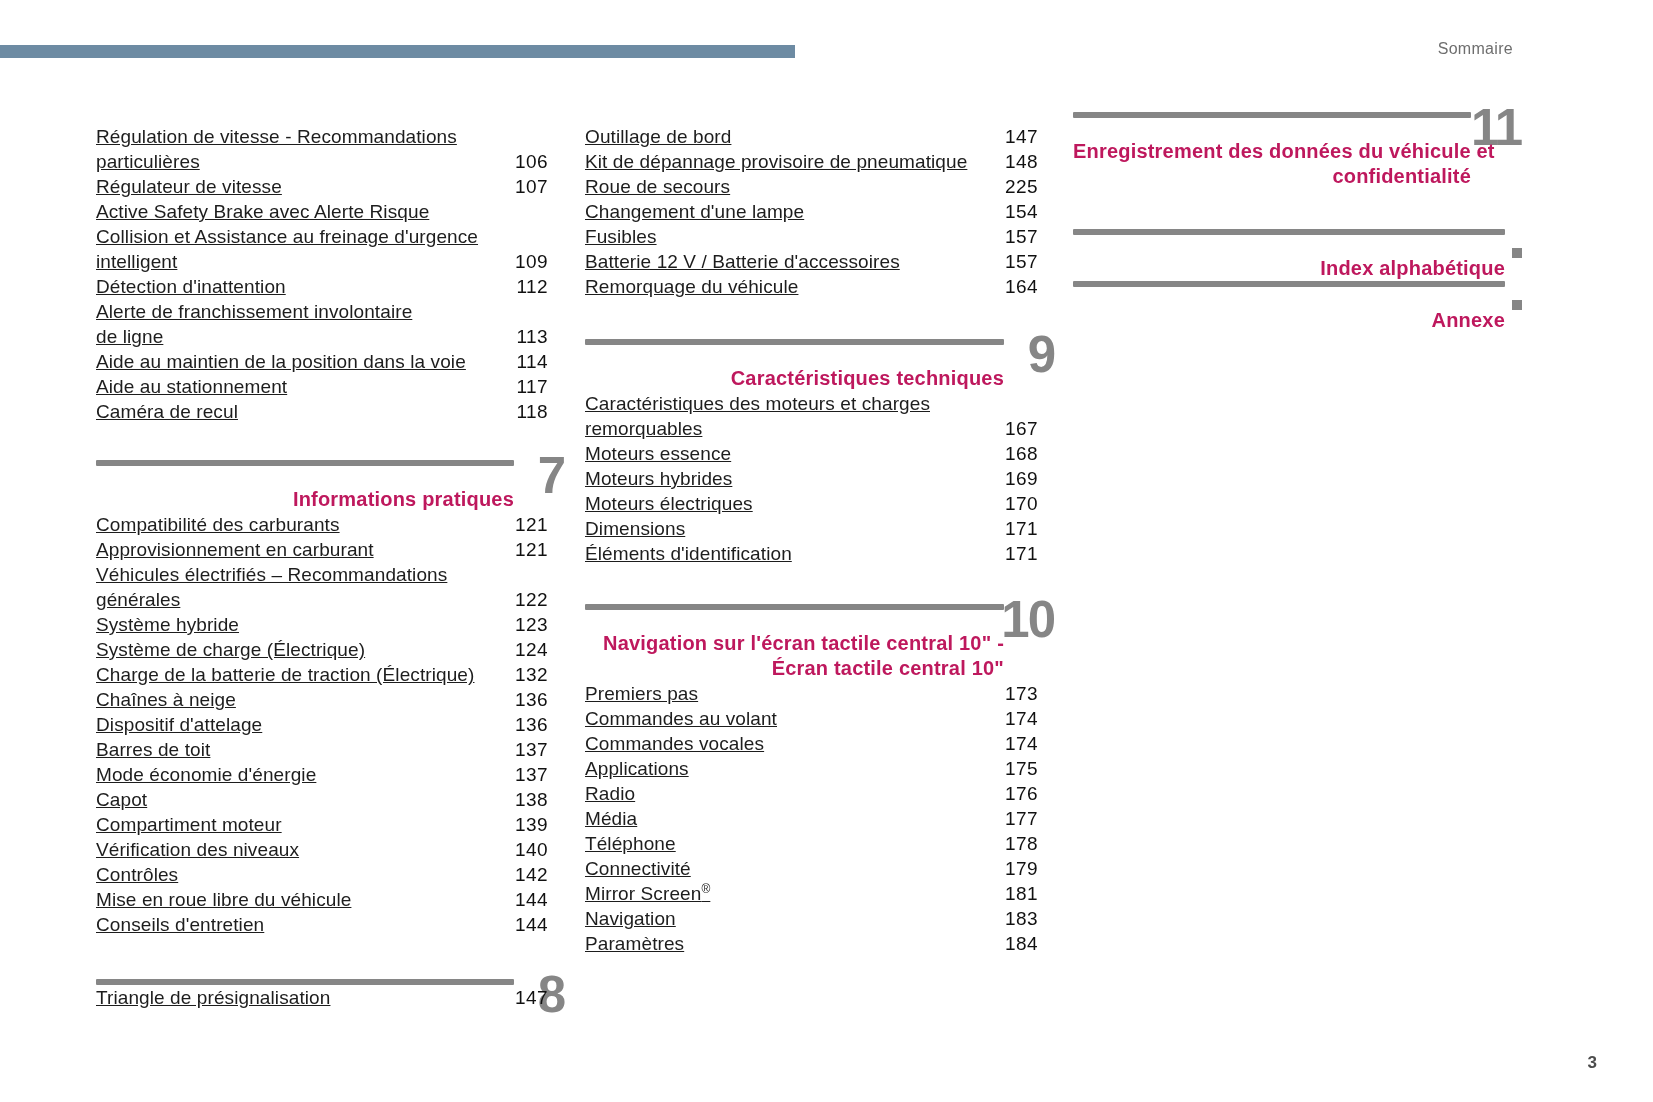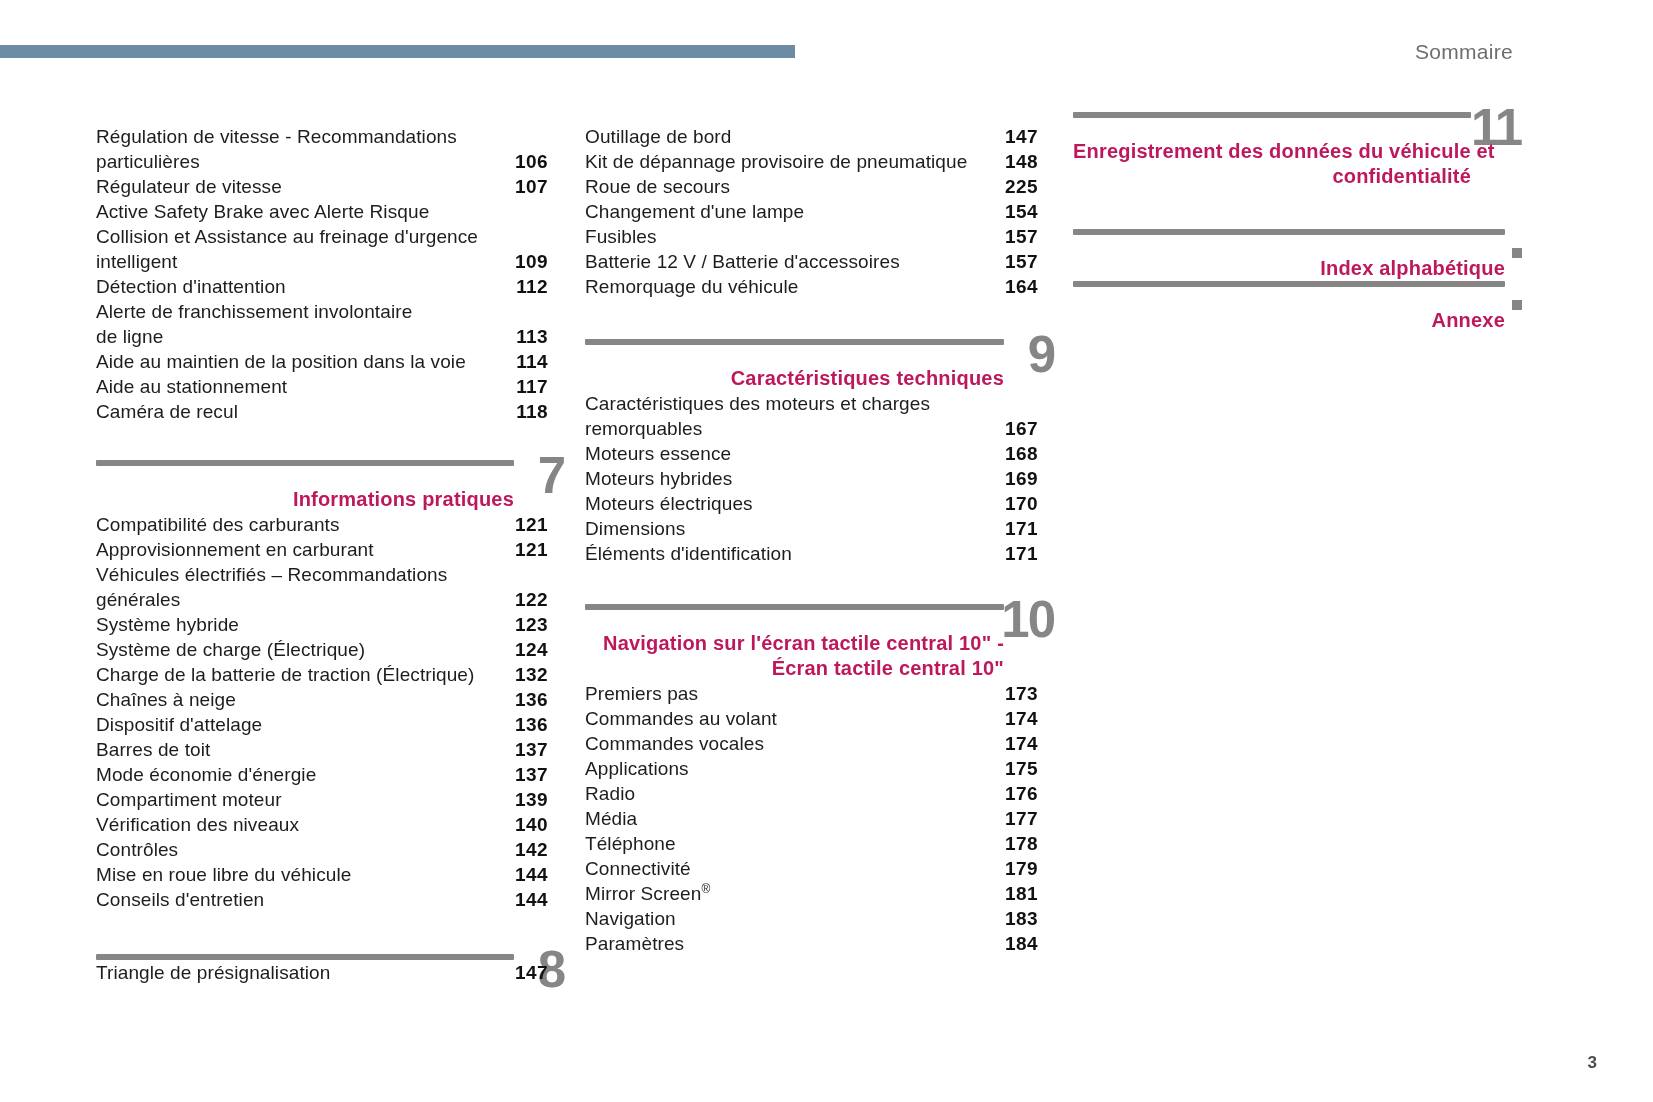--- a/index.html
+++ b/index.html
@@ -7,25 +7,25 @@
     --accent:#868686;
     --text:#1d1d1d;
     --pg:#111111;
   }
   html,body{margin:0;padding:0;}
   body{
     width:1653px;height:1102px;position:relative;background:#ffffff;
     font-family:"Liberation Sans", sans-serif;overflow:hidden;
   }
   .topbar{position:absolute;left:0;top:45px;width:795px;height:13px;background:var(--bar);}
-  .doc-title{position:absolute;top:40px;right:140px;font-size:21px;color:#6e6e6e;letter-spacing:.3px;}
+  .doc-title{position:absolute;top:40px;right:140px;font-size:16px;color:#6e6e6e;letter-spacing:.3px;}
   .col{position:absolute;}
   .entry{position:relative;line-height:25px;font-size:19px;color:var(--text);letter-spacing:.1px;}
-  .entry .lbl{display:block;padding-right:2px;}
-  .entry .pg{position:absolute;right:0;bottom:0;font-weight:700;color:var(--pg);letter-spacing:.4px;}
+  .entry .lbl{display:block;padding-right:2px;text-decoration:underline;}
+  .entry .pg{position:absolute;right:0;bottom:0;font-weight:400;color:var(--pg);letter-spacing:.4px;}
   .entry sup{font-size:12px;line-height:0;}
   .sec{position:relative;}
   .sec .rule{height:6px;background:var(--accent);border-radius:1px;}
   .sec.numbered .rule{margin-right:34px;}
   .sec .title{
     position:relative;text-align:right;font-weight:700;font-size:20px;line-height:25px;
     padding-top:21px;color:#be185d;white-space:nowrap;letter-spacing:.2px;
   }
   .sec.numbered .title{margin-right:34px;}
   .sec .num{
@@ -118,20 +118,24 @@
           </div>
           <div class="entry">
             <span class="lbl">Barres de toit</span>
             <span class="pg">137</span>
           </div>
           <div class="entry">
             <span class="lbl">Mode économie d'énergie</span>
             <span class="pg">137</span>
           </div>
           <div class="entry">
+            <span class="lbl">Capot</span>
+            <span class="pg">138</span>
+          </div>
+          <div class="entry">
             <span class="lbl">Compartiment moteur</span>
             <span class="pg">139</span>
           </div>
           <div class="entry">
             <span class="lbl">Vérification des niveaux</span>
             <span class="pg">140</span>
           </div>
           <div class="entry">
             <span class="lbl">Contrôles</span>
             <span class="pg">142</span>

